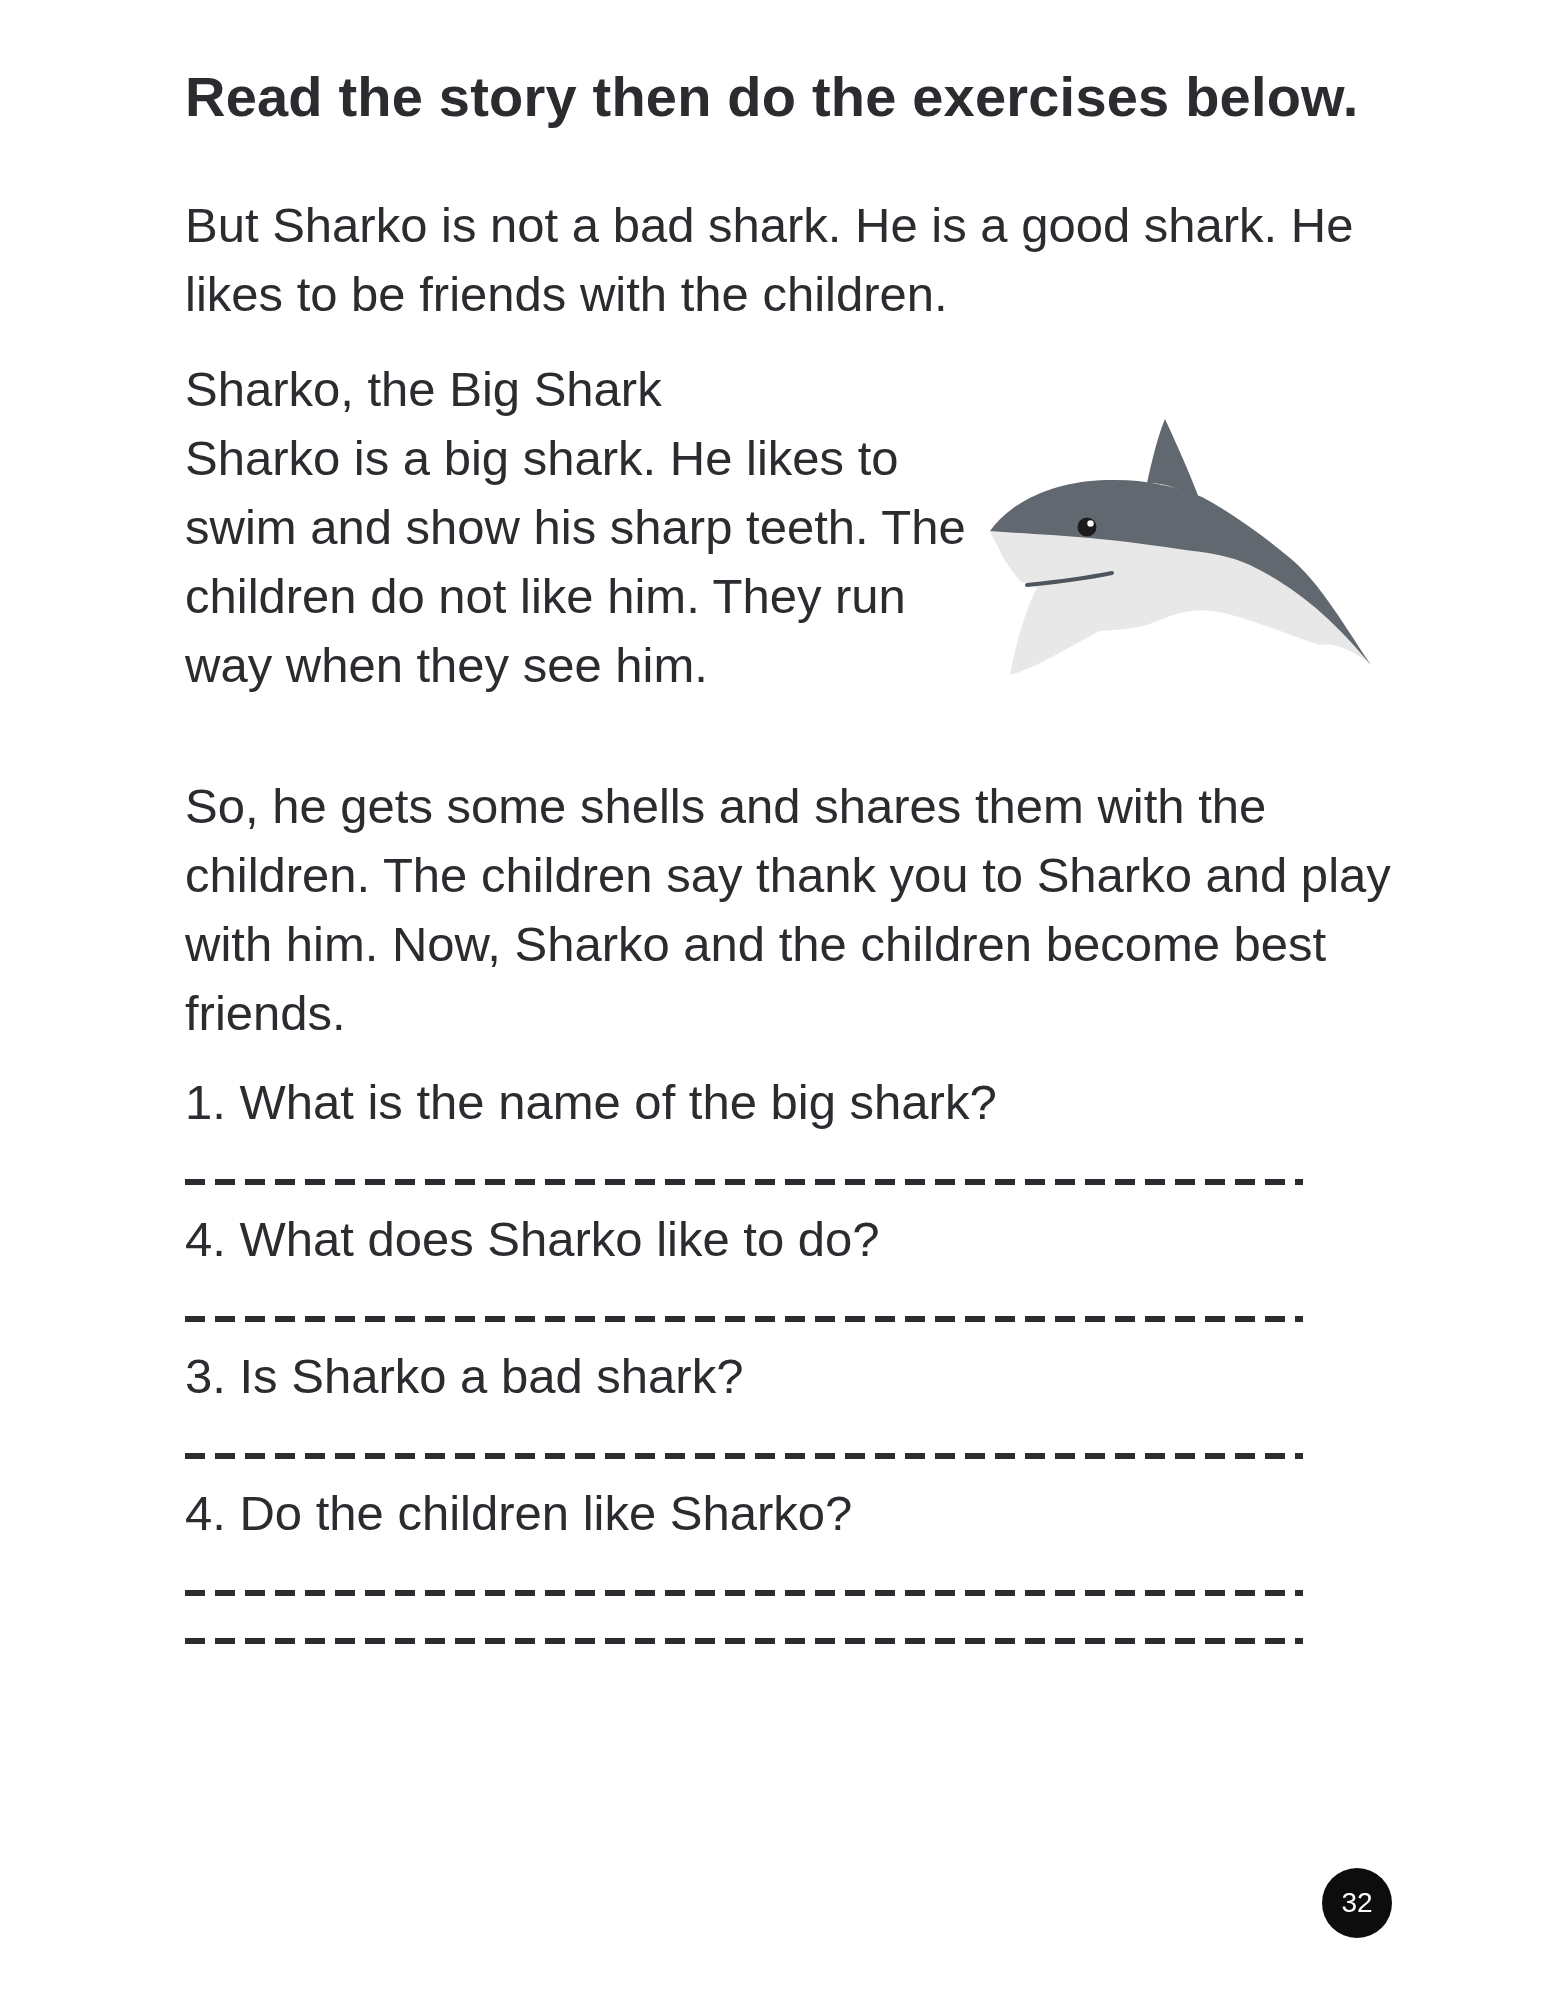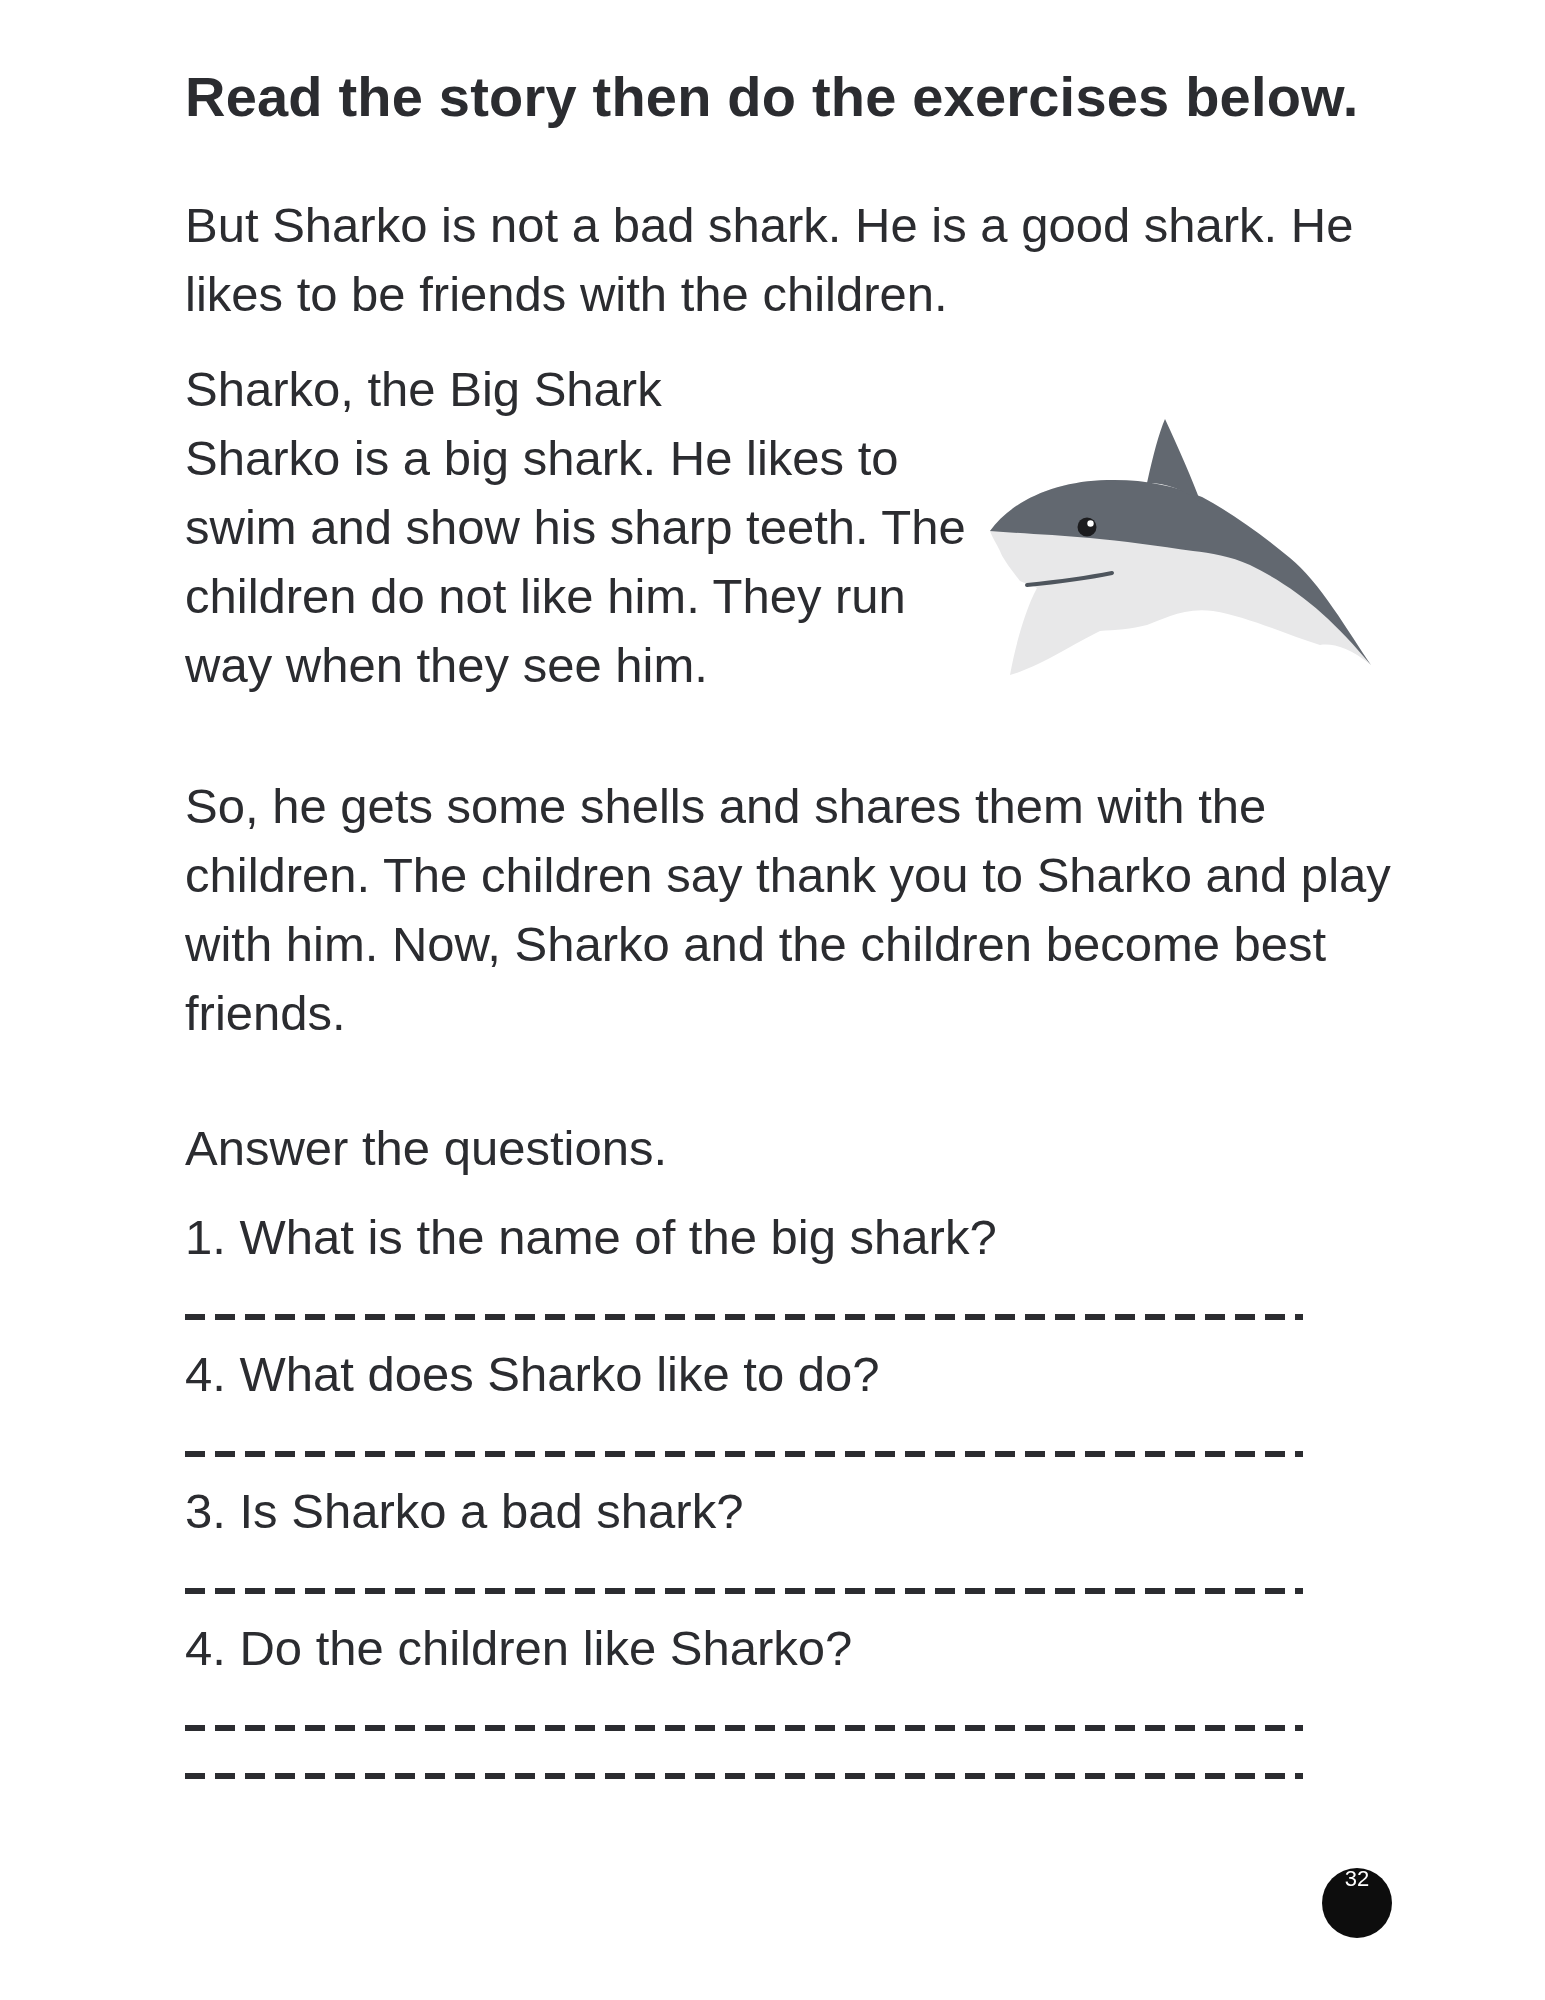--- a/index.html
+++ b/index.html
@@ -60,22 +60,23 @@
   .page-badge {
     position: absolute;
     left: 1322px;
     top: 1868px;
     width: 70px;
     height: 70px;
     border-radius: 50%;
     background: #0d0d0d;
     color: #ffffff;
     display: flex;
+    align-items: center;
     justify-content: center;
-    font-size: 22px;
+    font-size: 28px;
     line-height: 1;
   }
   .clearfix { clear: both; }
 </style>
 </head>
 <body>
 
 <div class="page">
 
   <div class="heading">Read the story then do the exercises below.</div>
@@ -121,21 +122,20 @@
 
         <path d="M40,200 C 70,197 100,193 125,188" fill="none" stroke="#4e555d" stroke-width="4" stroke-linecap="round"></path>
       </svg>
     </span>
     <span>Sharko, the Big Shark</span><br>
     <span>Sharko is a big shark. He likes to swim and show his sharp teeth. The children do not like him. They run way when they see him.</span>
   </div>
 
   <div class="body-text para-3">So, he gets some shells and shares them with the children. The children say thank you to Sharko and play with him. Now, Sharko and the children become best friends.</div>
 
-  <div class="body-text answer-prompt">Answer the questions.</div>
 
   <div class="body-text question first">1. What is the name of the big shark?</div>
   <div class="answer-line"></div>
 
   <div class="body-text question">4. What does Sharko like to do?</div>
   <div class="answer-line"></div>
 
   <div class="body-text question">3. Is Sharko a bad shark?</div>
   <div class="answer-line"></div>
 

